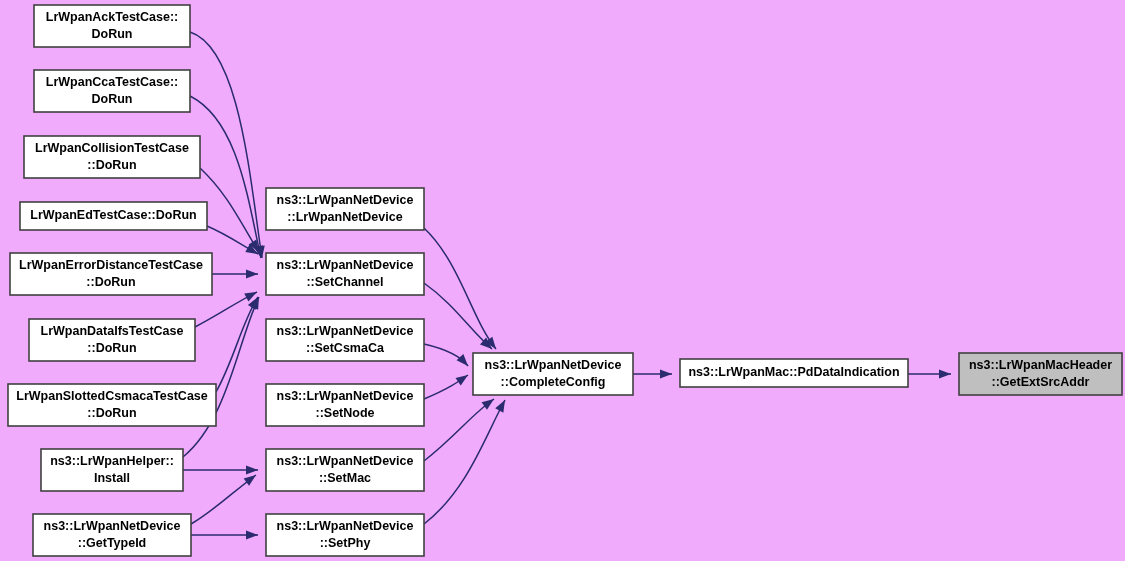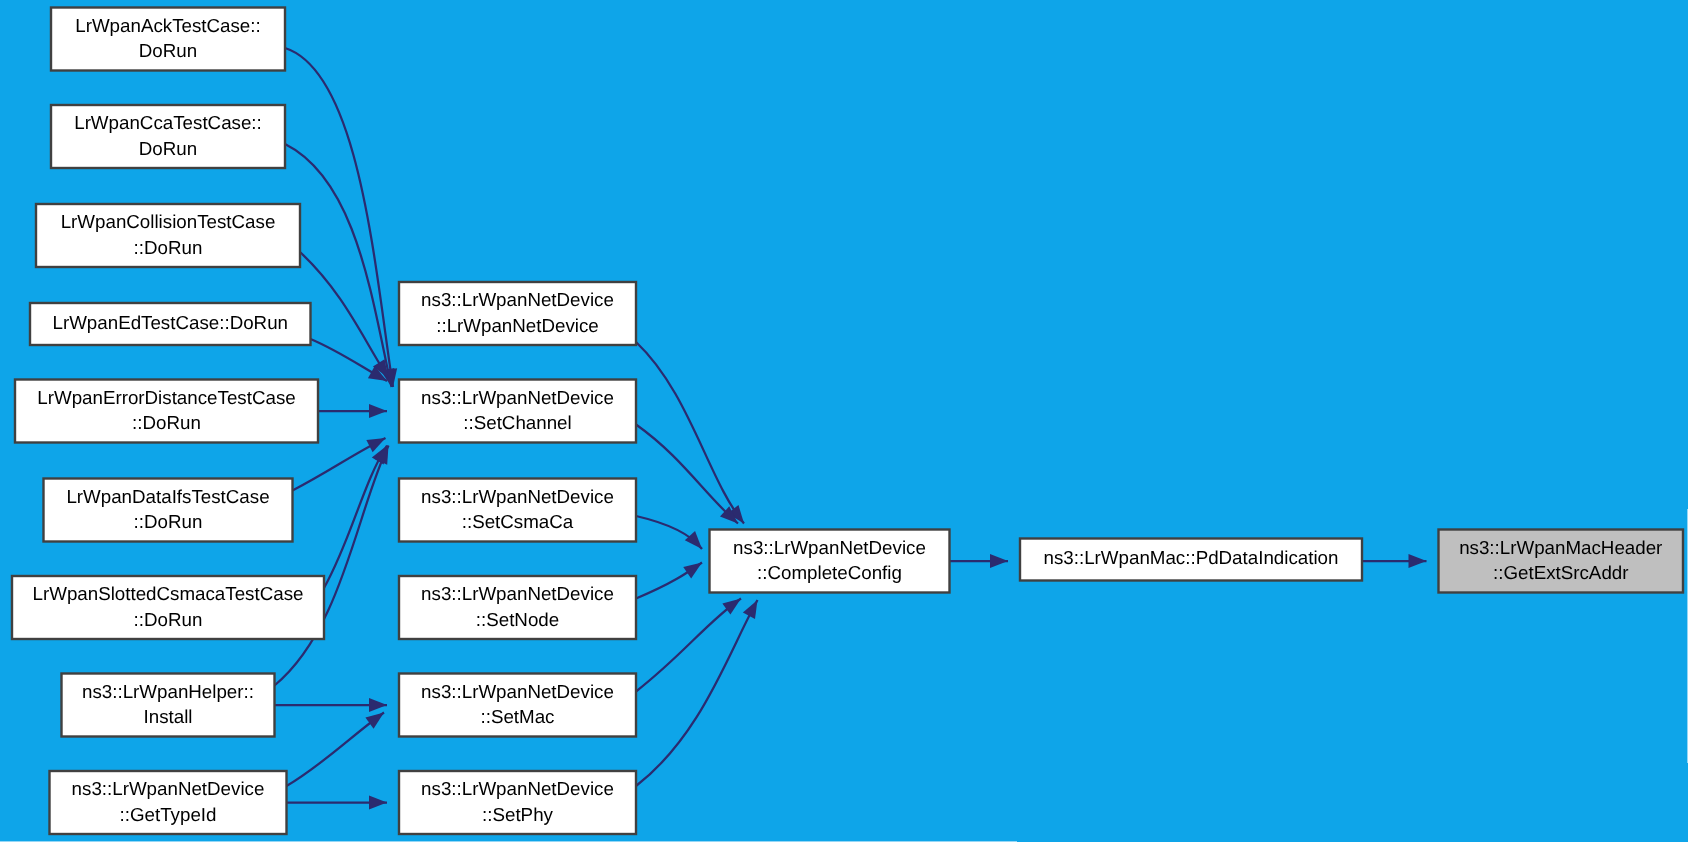--- a/index.html
+++ b/index.html
@@ -4,22 +4,23 @@
 <style>
   html, body {
     margin: 0;
     padding: 0;
     background: #ffffff;
   }
   #graph-root {
     position: relative;
     width: 1125px;
     height: 561px;
-    background: #0ea5e9;
+    background: #f0abfc;
     font-family: "Liberation Sans", sans-serif;
+    font-weight: bold;
   }
   svg#callgraph {
     display: block;
     width: 1125px;
     height: 561px;
   }
   .node-box {
     fill: #ffffff;
     stroke: #404040;
     stroke-width: 1.6;

